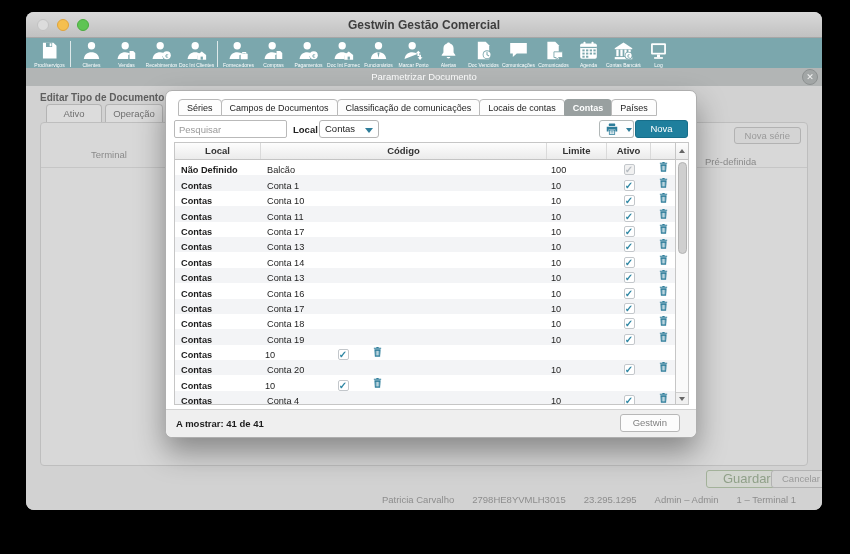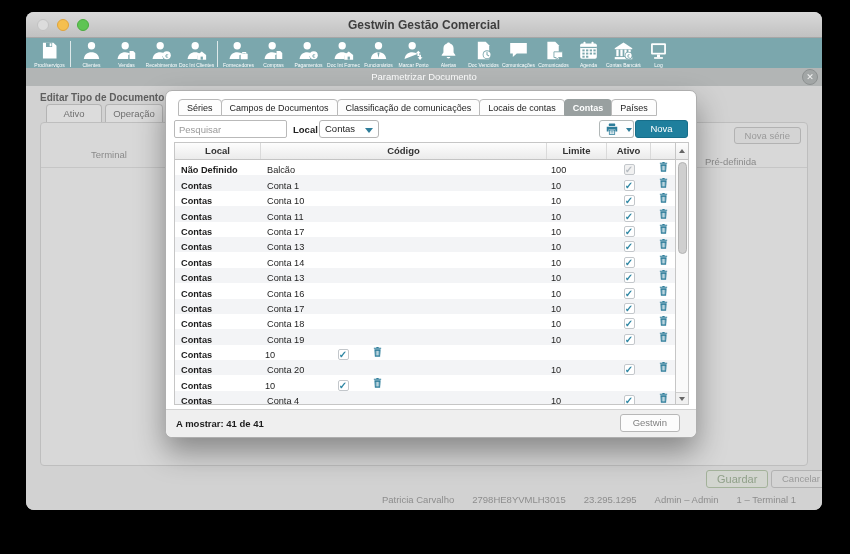--- a/index.html
+++ b/index.html
@@ -47,21 +47,21 @@
   .bg-panel { position:absolute; left:14px; top:52px; width:768px; height:344px;
               background:#d8d8d8; border:1px solid #bebebe; border-radius:4px; }
   .bg-col-terminal { position:absolute; left:50px; top:26px; font-size:9.5px; color:#8a8a8a; }
   .bg-col-predef   { position:absolute; left:664px; top:33px; font-size:9.5px; color:#8a8a8a; }
   .bg-panel-divider{ position:absolute; left:0; right:0; top:44px; height:1px; background:#c6c6c6; }
   .btn-ghost { position:absolute; height:17px; line-height:15px; padding:0 10px;
                font-size:9.5px; color:#9a9a9a; background:#d4d4d4;
                border:1px solid #b2b2b2; border-radius:3px; text-align:center; }
   .nova-serie { right:6px; top:4px; }
   .guardar  { position:absolute; left:680px; top:400px; height:18px; line-height:16px;
-              padding:0 10px; font-size:11px; color:#90a089; background:#d2d5cf;
+              padding:0 16px; font-size:13px; color:#90a089; background:#d2d5cf;
               border:1px solid #a3b29a; border-radius:3px; }
   .cancelar { position:absolute; left:745px; top:400px; height:18px; line-height:16px;
               padding:0 10px; font-size:9.5px; color:#9a9a9a; background:#d4d4d4;
               border:1px solid #b2b2b2; border-radius:3px; }
   .statusbar { position:absolute; right:26px; top:424px; display:flex; gap:18px; }
   .statusbar span { font-size:9.5px; color:#8d8d8d; white-space:nowrap; }
 
   
   .modal-strip { position:absolute; left:0; top:56px; right:0; height:18px;
                  background:#b2b5b5; }

